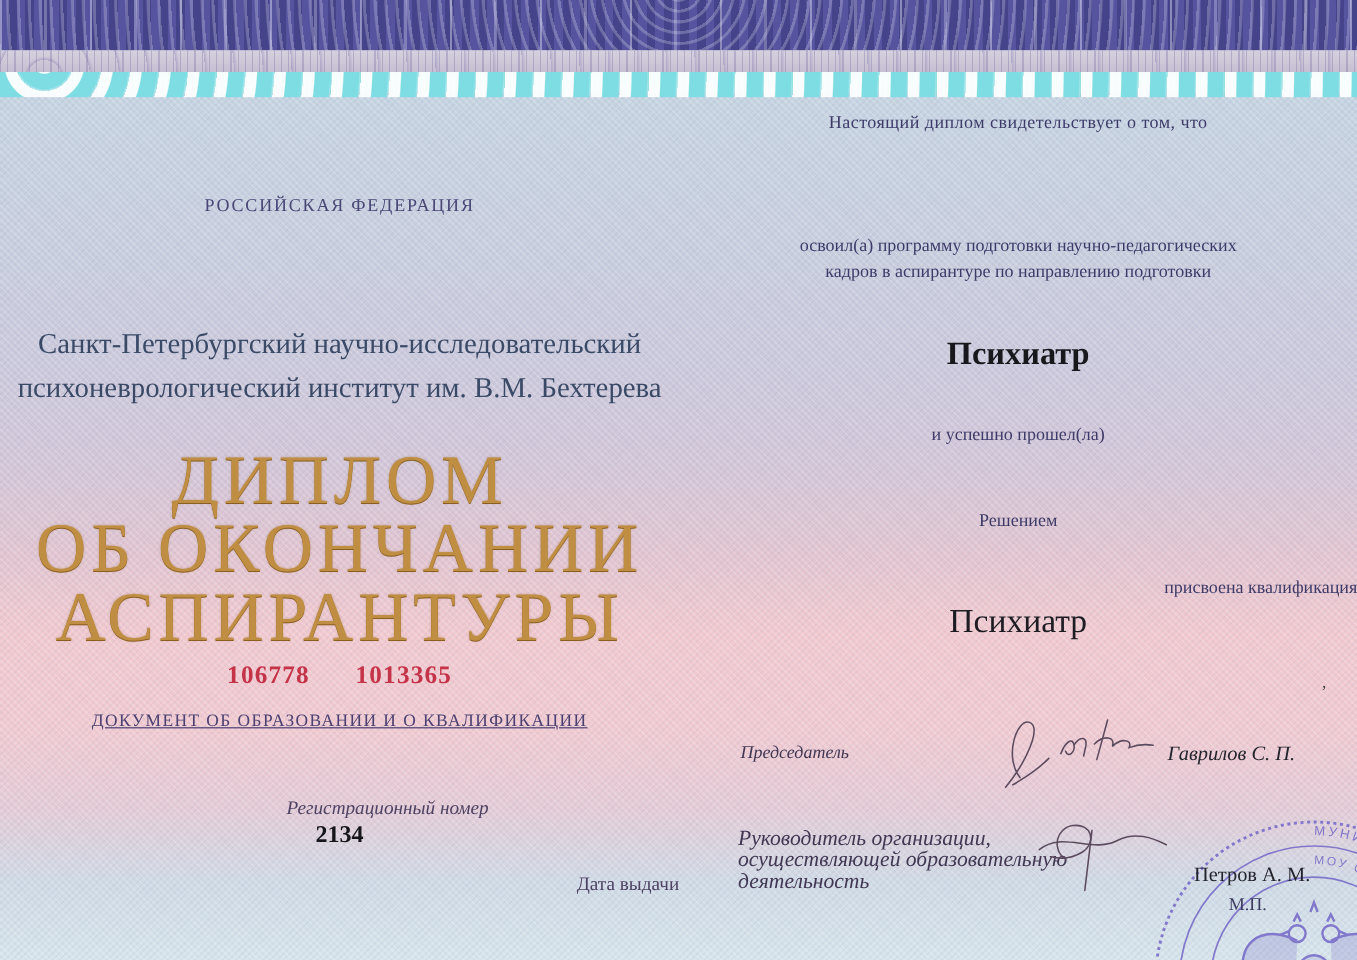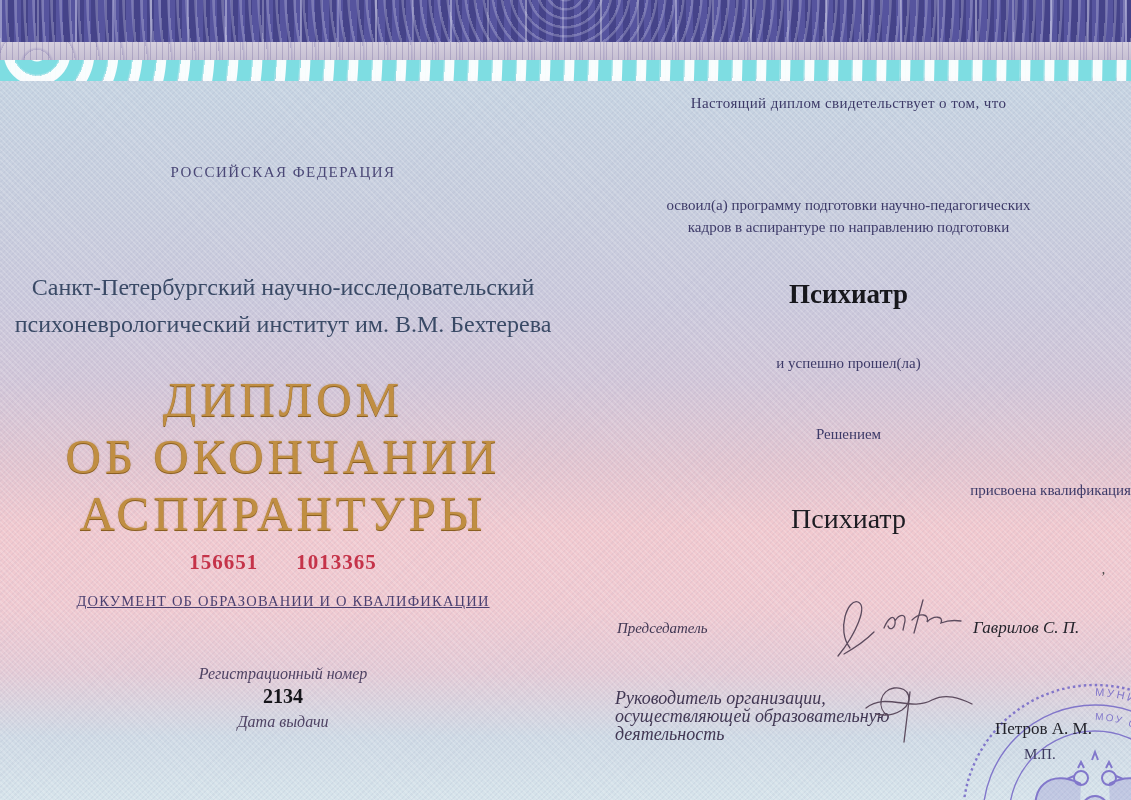--- a/index.html
+++ b/index.html
@@ -53,31 +53,31 @@
   }
   
   .abs{position:absolute;z-index:3;}
   .ctr{text-align:center;}
   .left-col{left:0;width:566px;}
   .right-col{left:566px;width:565px;}
 
   .country{top:138px;font-size:15px;letter-spacing:1.5px;color:#4a4776;margin-top:26px;}
   .institution{top:225px;font-size:24px;line-height:37px;color:#3a4a66;white-space:pre-line;margin-top:44px;}
   .gold-title{
-    top:371px;font-size:49px;line-height:57px;letter-spacing:4px;
+    top:371px;font-size:58px;line-height:57px;letter-spacing:4px;
     color:#c08e42;
     text-shadow:0 1px 0 #8a5f22, 0 0 2px rgba(139,96,34,.45);
     white-space:pre-line;font-weight:normal;margin:0;
   }
   .numbers{top:550px;font-size:21px;font-weight:bold;color:#c53349;letter-spacing:1px;}
   .numbers .gap{display:inline-block;width:38px;}
   .dockind{top:593px;font-size:14.5px;letter-spacing:1.2px;color:#4b4070;text-decoration:underline;}
-  .reg-label{top:665px;font-style:italic;font-size:16px;color:#4e4263;}
+  .reg-label{top:665px;font-style:italic;font-size:16px;color:#4e4263;padding-left:40px;}
   .reg-num{top:685px;font-size:20px;font-weight:bold;color:#15151a;}
-  .date-label{top:713px;font-style:italic;font-size:16px;color:#4e4263;}
+  .date-label{top:729px;font-size:16px;color:#4e4263;text-align:right;}
   .issue-date{top:742px;font-size:21px;font-weight:bold;color:#15151a;}
 
   .intro{top:95px;font-size:15px;color:#3d3a68;letter-spacing:.4px;}
   .holder{top:128px;font-size:31px;font-weight:bold;color:#101014;letter-spacing:.5px;}
   .program{top:194px;font-size:15px;line-height:22px;color:#3d3a68;white-space:pre-line;}
   .specialty{top:279px;font-size:27px;font-weight:bold;color:#17171c;}
   .passed{top:355px;font-size:15px;color:#3d3a68;}
   .decision{top:426px;font-size:15px;color:#3d3a68;}
   .qual-label{top:482px;font-size:15px;color:#3d3a68;text-align:right;}
   .qualification{top:503px;font-size:28px;color:#1c1c22;}
@@ -106,21 +106,21 @@
   <div class="abs ctr left-col country">РОССИЙСКАЯ ФЕДЕРАЦИЯ</div>
 
   <div class="abs ctr left-col institution">Санкт-Петербургский научно-исследовательский
 психоневрологический институт им. В.М. Бехтерева</div>
 
   <h1 class="abs ctr left-col gold-title">ДИПЛОМ
 ОБ ОКОНЧАНИИ
 АСПИРАНТУРЫ</h1>
 
   <div class="abs ctr left-col numbers">
-    <span>156651</span><span class="gap"></span><span>1013365</span>
+    <span>106778</span><span class="gap"></span><span>1013365</span>
   </div>
 
   <div class="abs ctr left-col dockind">ДОКУМЕНТ ОБ ОБРАЗОВАНИИ И О КВАЛИФИКАЦИИ</div>
 
   <div class="abs ctr left-col reg-label">Регистрационный номер</div>
   <div class="abs ctr left-col reg-num">2134</div>
   <div class="abs ctr left-col date-label">Дата выдачи</div>
 
   <div class="abs ctr right-col intro">Настоящий диплом свидетельствует о том, что</div>
   <div class="abs ctr right-col program">освоил(а) программу подготовки научно-педагогических

